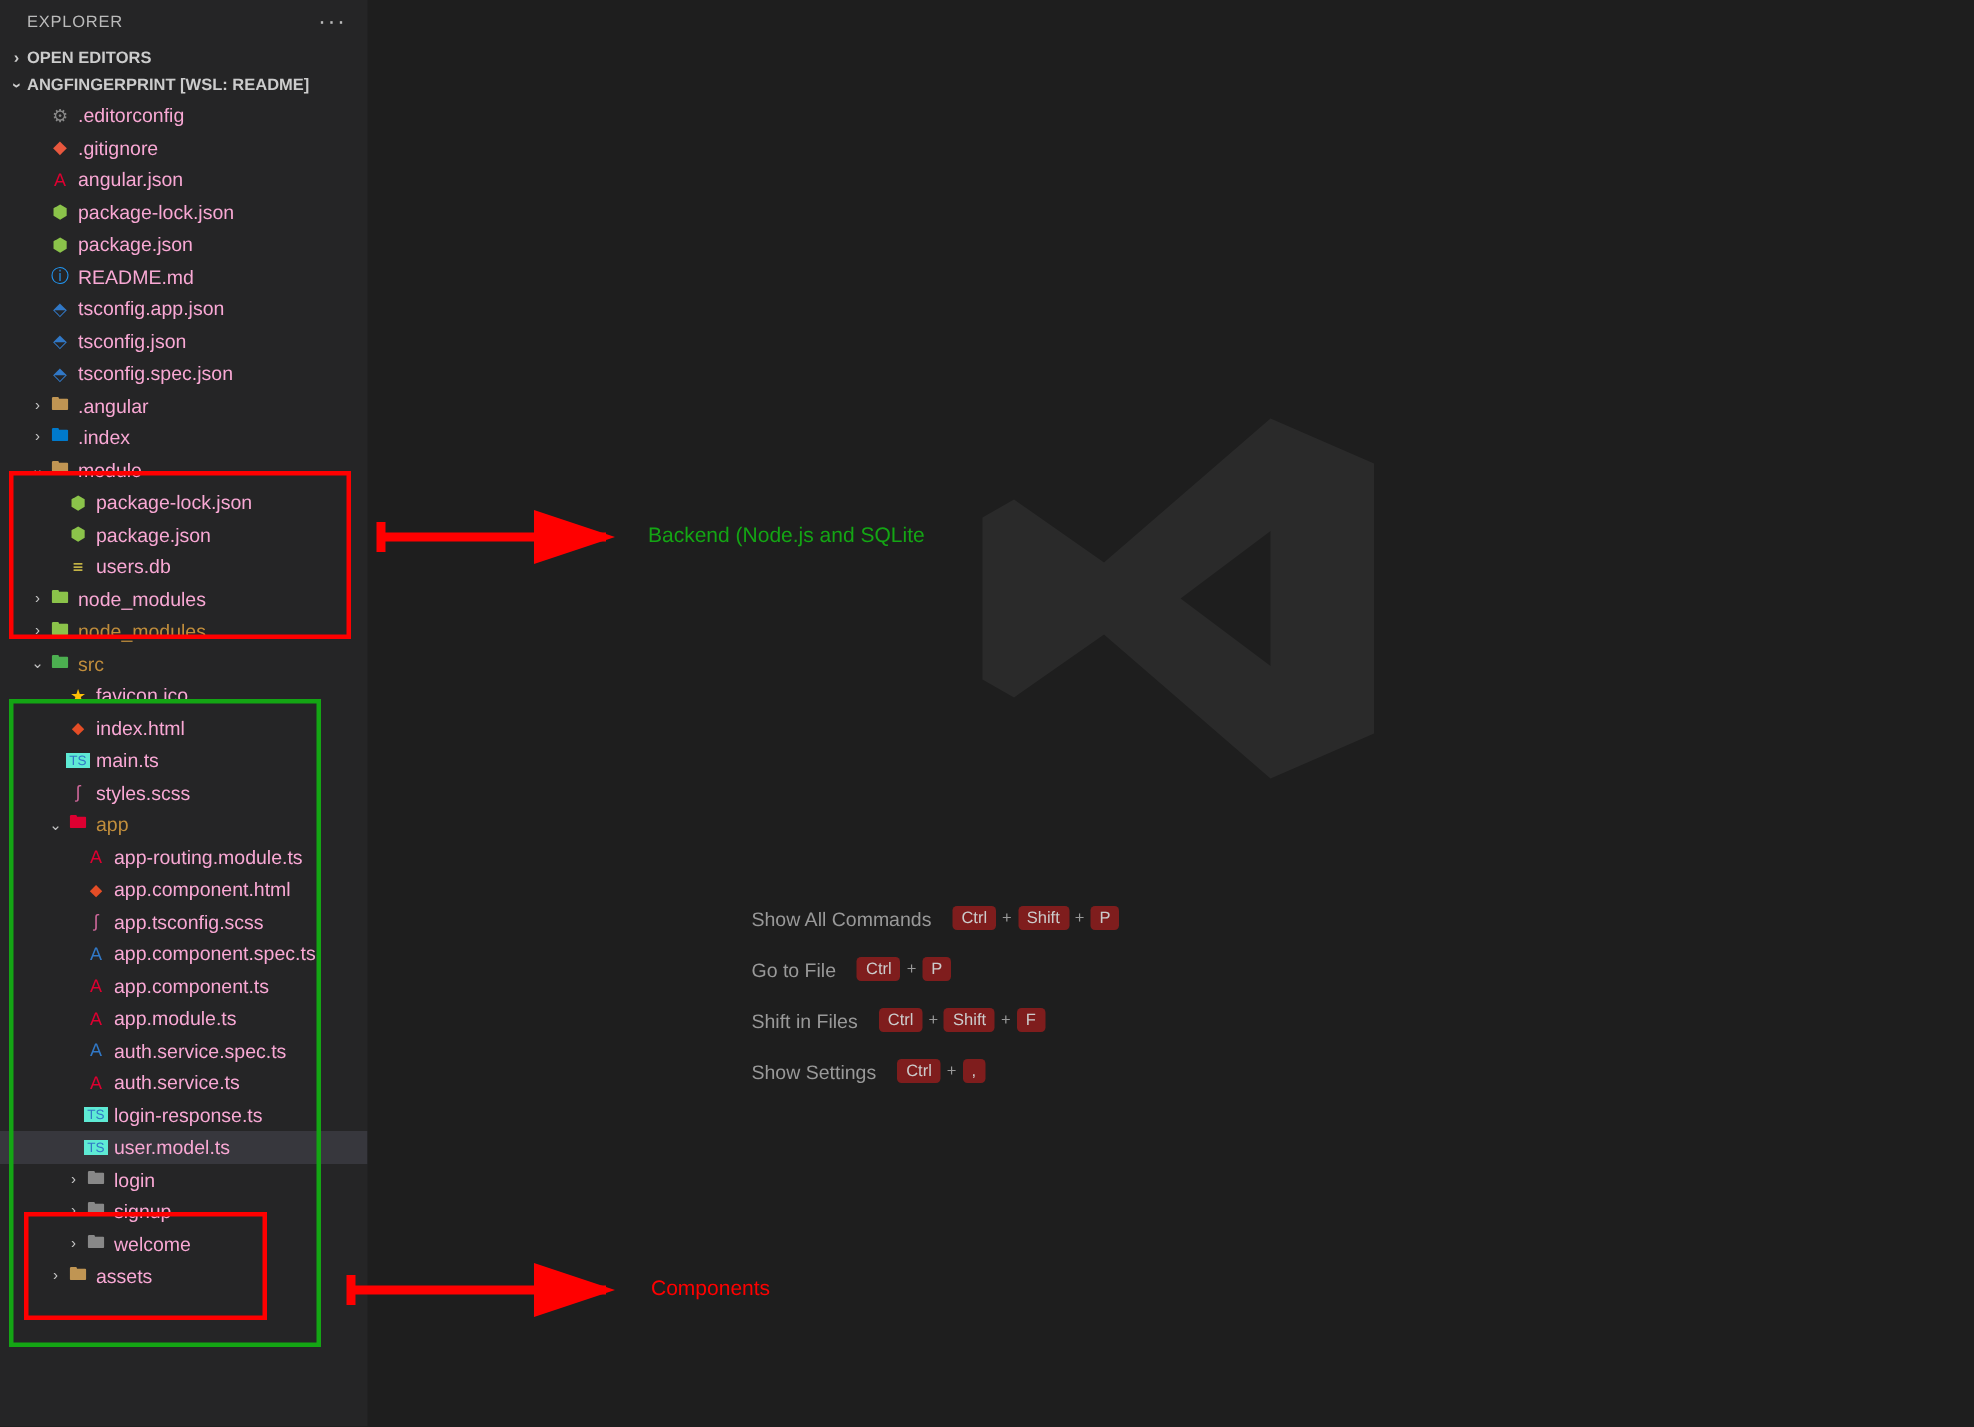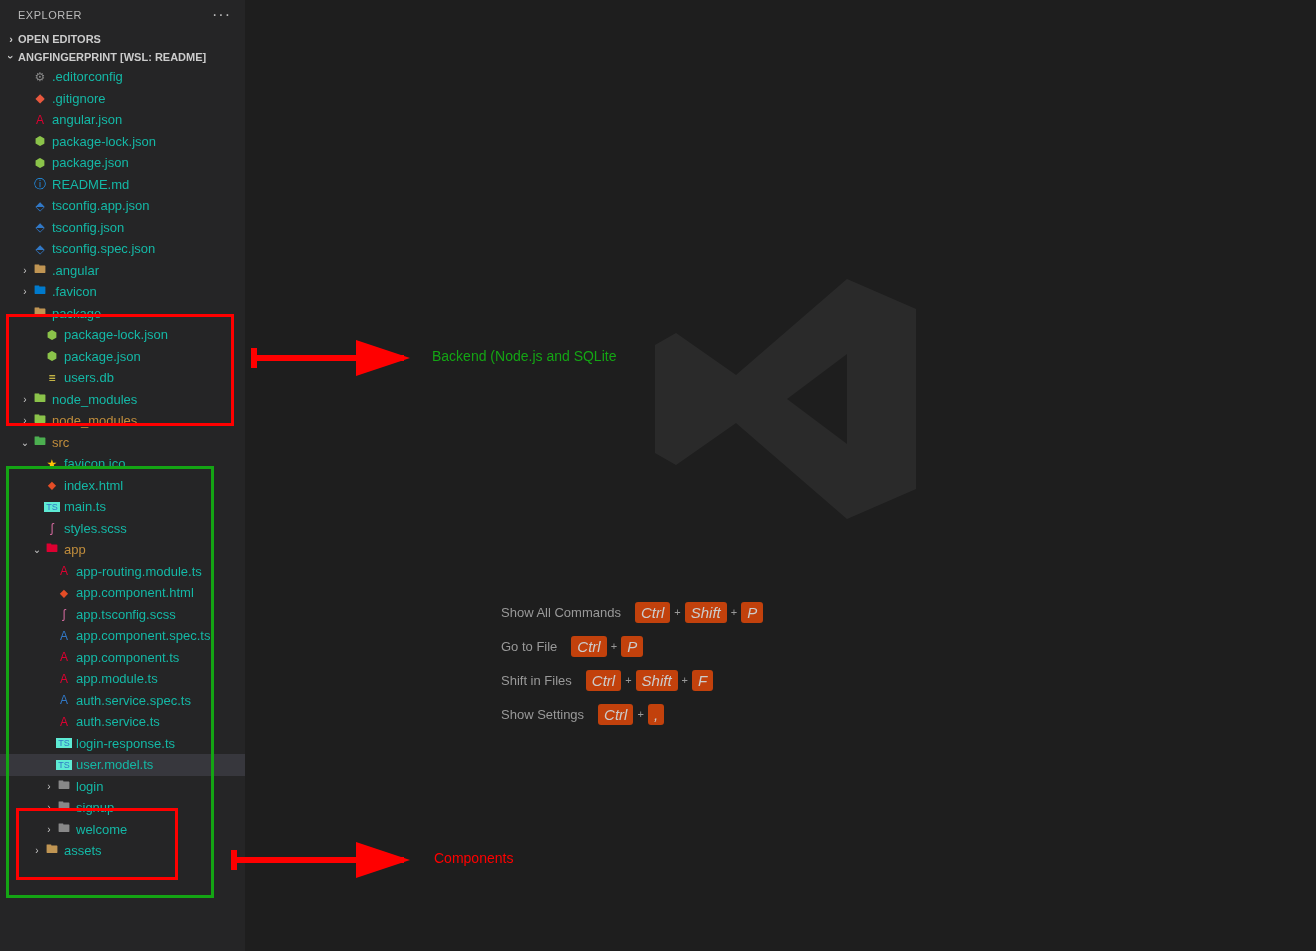--- a/index.html
+++ b/index.html
@@ -45,21 +45,21 @@
   display:flex;
   align-items:center;
   height:21.5px;
   cursor:pointer;
   position:relative;
 }
 .row.selected { background:#37373d;}
 .indent { display:inline-block;}
 .twist { width:14px; text-align:center; font-size:10px; color:#c5c5c5;}
 .icon { width:16px; text-align:center; margin-right:4px; font-size:12px;}
-.label { color:#14b8a6; white-space:nowrap;}
+.label { color:#f9a8d4; white-space:nowrap;}
 .row.git-m .label { color:#c08d3c;} 
 .ic-gear{color:#888;}
 .ic-git{color:#e8583e;}
 .ic-ang{color:#dd0031;}
 .ic-npm{color:#8bc34a;}
 .ic-info{color:#2196f3;}
 .ic-tscfg{color:#3178c6;}
 .ic-fold{color:#c09553;}
 .ic-foldo{color:#c09553;}
 .ic-vscode{color:#007acc;}
@@ -100,26 +100,25 @@
   display:flex;
   justify-content:flex-start;
   align-items:center;
   height:34px;
   color:#999;
   font-size:13px;
 }
 .sc-label { margin-right:14px; color:#999;}
 .keys { display:flex; align-items:center; gap:4px;}
 .key {
-  background:#c2410c;
+  background:#7f1d1d;
   color:#ccc;
   padding:2px 6px;
   border-radius:3px;
-  font-size:15px;
-  font-style:italic;
+  font-size:11px;
 }
 .plus { color:#999; font-size:11px;}
 
 
 .anno-box {
   position:absolute;
   border:3px solid;
   pointer-events:none;
   z-index:50;
 }
@@ -209,27 +208,27 @@
       <div class="row">
         <span class="indent" style="width: 18px;"></span>
         <span class="twist">›</span>
         <span class="icon ic-fold">🖿</span>
         <span class="label">.angular</span>
       </div>
       <div class="row">
         <span class="indent" style="width: 18px;"></span>
         <span class="twist">›</span>
         <span class="icon ic-vscode">🖿</span>
-        <span class="label">.favicon</span>
+        <span class="label">.index</span>
       </div>
       <div class="row">
         <span class="indent" style="width: 18px;"></span>
         <span class="twist">⌄</span>
         <span class="icon ic-foldo">🖿</span>
-        <span class="label">package</span>
+        <span class="label">module</span>
       </div>
       <div class="row">
         <span class="indent" style="width: 30px;"></span>
         <span class="twist"></span>
         <span class="icon ic-npm">⬢</span>
         <span class="label">package-lock.json</span>
       </div>
       <div class="row">
         <span class="indent" style="width: 30px;"></span>
         <span class="twist"></span>

